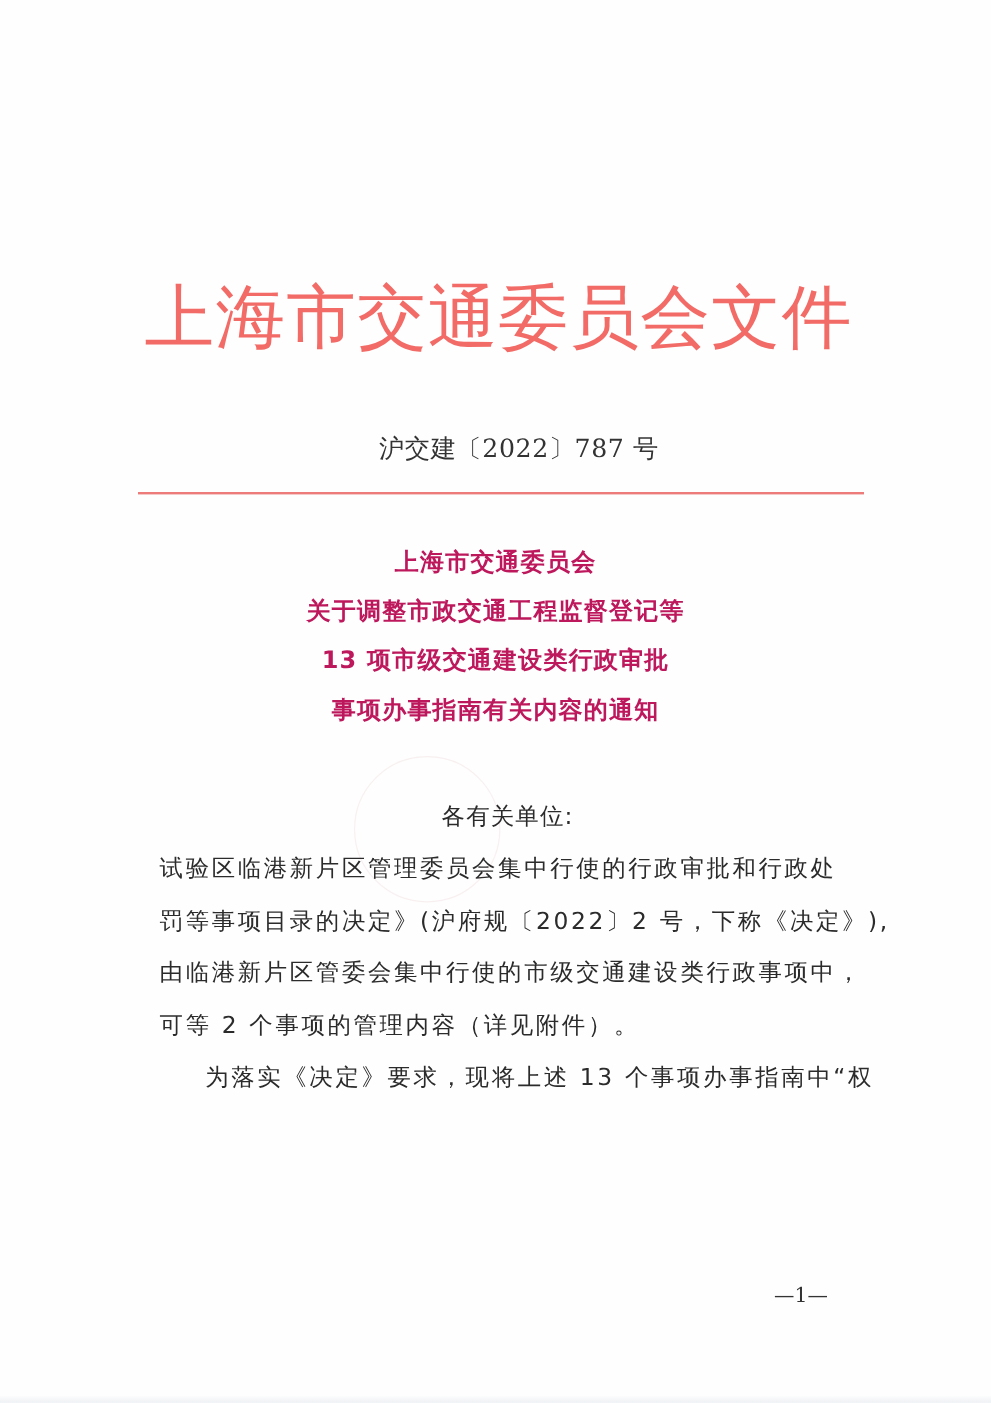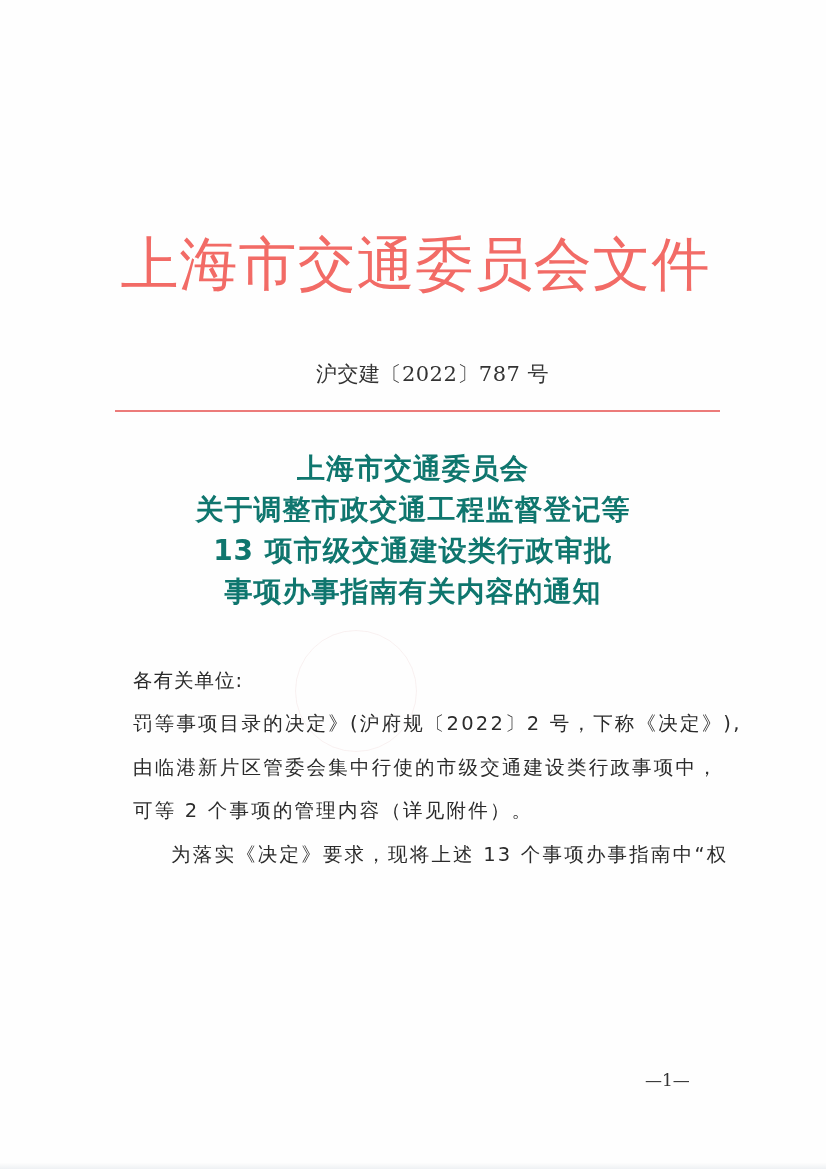--- a/index.html
+++ b/index.html
@@ -59,38 +59,39 @@
     }
     .title-block {
       position: absolute;
       left: 0; right: 0;
       top: 448px;
       text-align: center;
     }
     .title-line {
       font-family: "DejaVu Sans", "Liberation Sans", sans-serif;
       font-weight: bold;
-      font-size: 28px;
+      font-size: 20px;
       line-height: 41px;
-      color: #0f766e;
+      color: #be185d;
       letter-spacing: 1px;
     }
     .body-text {
       position: absolute;
       left: 133px;
       top: 660px;
       width: 580px;
       font-family: "DejaVu Sans", "Liberation Sans", sans-serif;
       font-size: 19.5px;
       color: #2b2b2b;
     }
     .salutation {
       line-height: 42px;
       height: 42px;
       letter-spacing: 1px;
+      text-align: center;
     }
     .para-line {
       line-height: 43.5px;
       height: 43.5px;
       white-space: nowrap;
       letter-spacing: 2.2px;
     }
     .indent { padding-left: 38px; }
     .page-number {
       position: absolute;
@@ -143,20 +144,21 @@
     <div class="title-line">上海市交通委员会</div>
     <div class="title-line">关于调整市政交通工程监督登记等</div>
     <div class="title-line">13 项市级交通建设类行政审批</div>
     <div class="title-line">事项办事指南有关内容的通知</div>
   </div>
 
   <div class="seal"></div>
 
   <div class="body-text">
     <div class="salutation">各有关单位:</div>
+    <div class="para-line">试验区临港新片区管理委员会集中行使的行政审批和行政处</div>
     <div class="para-line">罚等事项目录的决定》(沪府规〔2022〕2 号，下称《决定》),</div>
     <div class="para-line">由临港新片区管委会集中行使的市级交通建设类行政事项中，</div>
     <div class="para-line">可等 2 个事项的管理内容（详见附件）。</div>
     <div class="para-line indent">为落实《决定》要求，现将上述 13 个事项办事指南中“权</div>
   </div>
 
   <div class="page-number">—1—</div>
 
   <div class="scan-edge"></div>
 </div>

